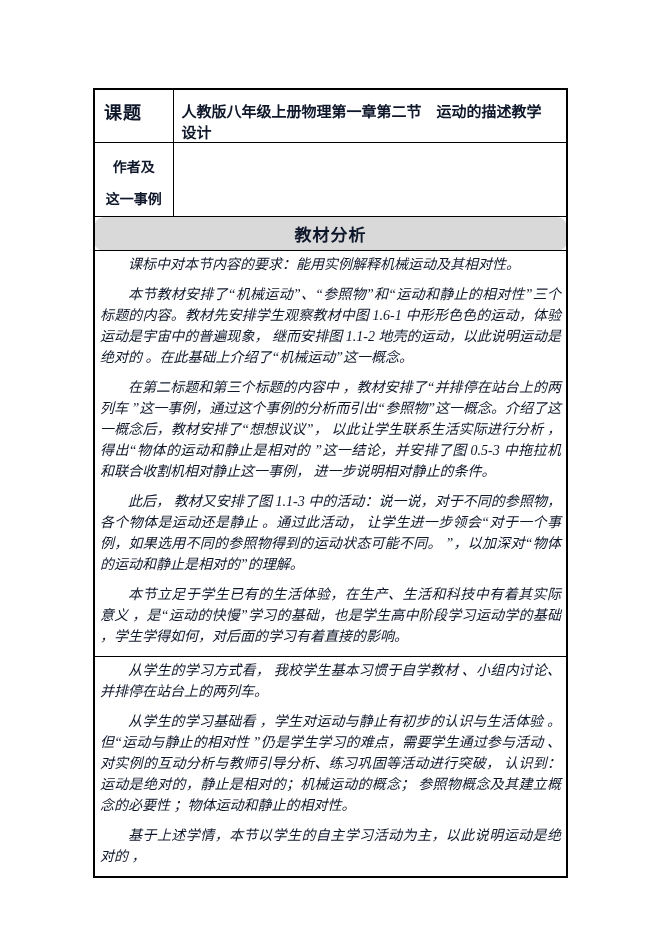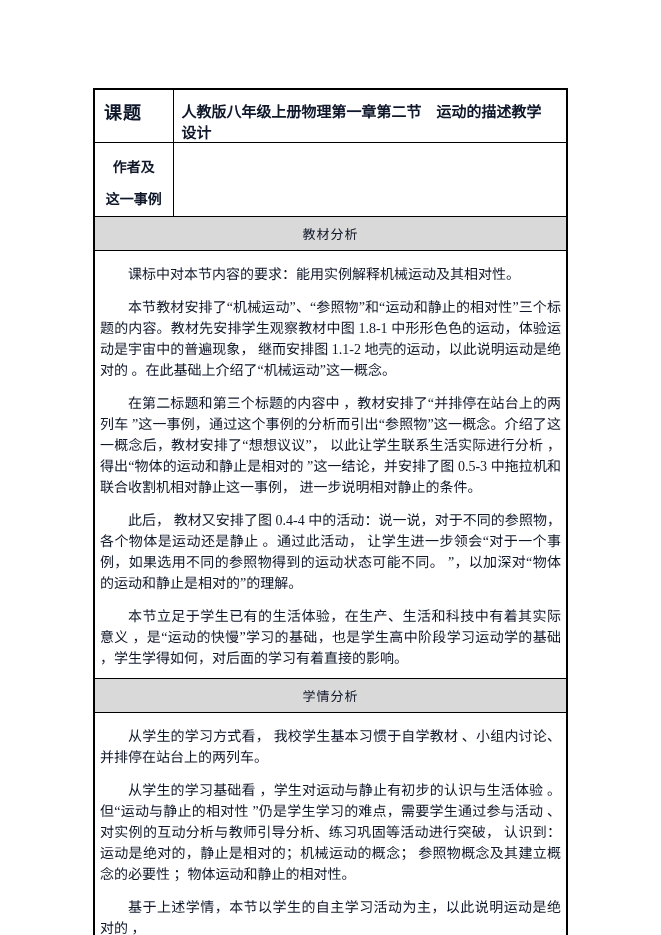--- a/index.html
+++ b/index.html
@@ -47,35 +47,37 @@
     padding-top: 9px;
     margin-left: 24px;
   }
   .author-label-cell .line { line-height: 32px; }
   .author-value-cell { background: #ffffff; }
 
   .section-header-cell {
     background: #d9d9d9;
     text-align: center;
     vertical-align: middle;
-    font-weight: normal;
-    font-size: 13px;
+    font-weight: bold;
+    font-size: 17px;
     letter-spacing: 1px;
+    border-radius: 10px;
   }
   .content-cell {
     padding: 1px 5px 0 5px;
     font-size: 14px;
     overflow: hidden;
   }
   .para {
     text-indent: 2em;
     line-height: 21px;
-    margin: 12px 0 9px 0;
+    margin: 2px 0 9px 0;
     text-align: justify;
     word-break: break-all;
+    font-style: italic;
   }
 </style>
 </head>
 <body>
 
 <div class="page">
   <table class="doc-table">
     <colgroup>
       <col style="width:79px">
       <col>
@@ -95,30 +97,27 @@
       <td class="author-value-cell"></td>
     </tr>
 
     <tr class="row-header">
       <td colspan="2" class="section-header-cell">教材分析</td>
     </tr>
 
     <tr class="row-content1">
       <td colspan="2" class="content-cell">
         <p class="para">课标中对本节内容的要求：能用实例解释机械运动及其相对性。</p>
-        <p class="para">本节教材安排了“机械运动”、“参照物”和“运动和静止的相对性”三个标题的内容。教材先安排学生观察教材中图 1.8-1 中形形色色的运动，体验运动是宇宙中的普遍现象， 继而安排图 1.1-2 地壳的运动，以此说明运动是绝对的 。在此基础上介绍了“机械运动”这一概念。</p>
+        <p class="para">本节教材安排了“机械运动”、“参照物”和“运动和静止的相对性”三个标题的内容。教材先安排学生观察教材中图 1.6-1 中形形色色的运动，体验运动是宇宙中的普遍现象， 继而安排图 1.1-2 地壳的运动，以此说明运动是绝对的 。在此基础上介绍了“机械运动”这一概念。</p>
         <p class="para">在第二标题和第三个标题的内容中 ，教材安排了“并排停在站台上的两列车 ”这一事例，通过这个事例的分析而引出“参照物”这一概念。介绍了这一概念后，教材安排了“想想议议”， 以此让学生联系生活实际进行分析 ， 得出“物体的运动和静止是相对的 ”这一结论，并安排了图 0.5-3 中拖拉机和联合收割机相对静止这一事例， 进一步说明相对静止的条件。</p>
-        <p class="para">此后， 教材又安排了图 0.4-4 中的活动：说一说，对于不同的参照物， 各个物体是运动还是静止 。通过此活动， 让学生进一步领会“对于一个事例，如果选用不同的参照物得到的运动状态可能不同。  ”，以加深对“物体的运动和静止是相对的”的理解。</p>
+        <p class="para">此后， 教材又安排了图 1.1-3 中的活动：说一说，对于不同的参照物， 各个物体是运动还是静止 。通过此活动， 让学生进一步领会“对于一个事例，如果选用不同的参照物得到的运动状态可能不同。  ”，以加深对“物体的运动和静止是相对的”的理解。</p>
         <p class="para">本节立足于学生已有的生活体验，在生产、生活和科技中有着其实际意义 ，是“运动的快慢”学习的基础，也是学生高中阶段学习运动学的基础 ，学生学得如何，对后面的学习有着直接的影响。</p>
       </td>
     </tr>
 
-    <tr class="row-header">
-      <td colspan="2" class="section-header-cell">学情分析</td>
-    </tr>
 
     <tr class="row-content2">
       <td colspan="2" class="content-cell">
         <p class="para">从学生的学习方式看， 我校学生基本习惯于自学教材 、小组内讨论、并排停在站台上的两列车。</p>
         <p class="para">从学生的学习基础看 ，学生对运动与静止有初步的认识与生活体验 。但“运动与静止的相对性 ”仍是学生学习的难点，需要学生通过参与活动 、对实例的互动分析与教师引导分析、练习巩固等活动进行突破，  认识到：运动是绝对的，静止是相对的；机械运动的概念； 参照物概念及其建立概念的必要性 ；物体运动和静止的相对性。</p>
         <p class="para">基于上述学情，本节以学生的自主学习活动为主，以此说明运动是绝对的 ，</p>
       </td>
     </tr>
   </tbody>
     </table>

